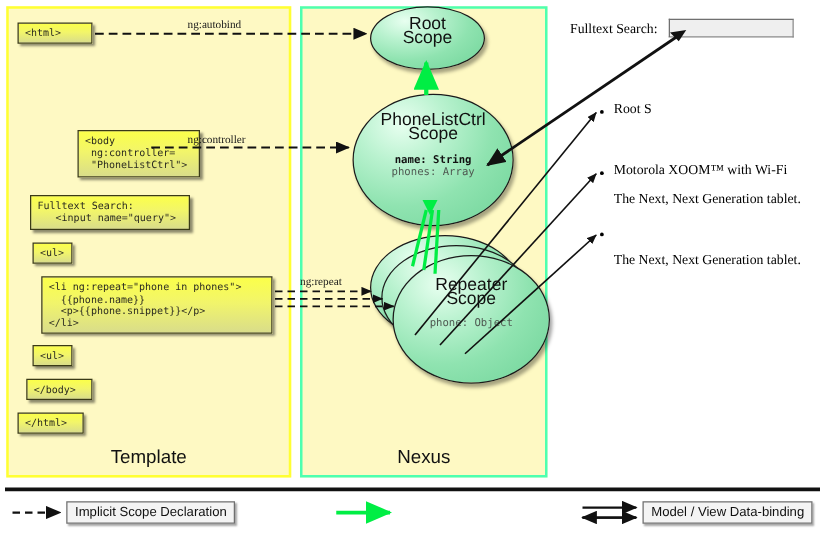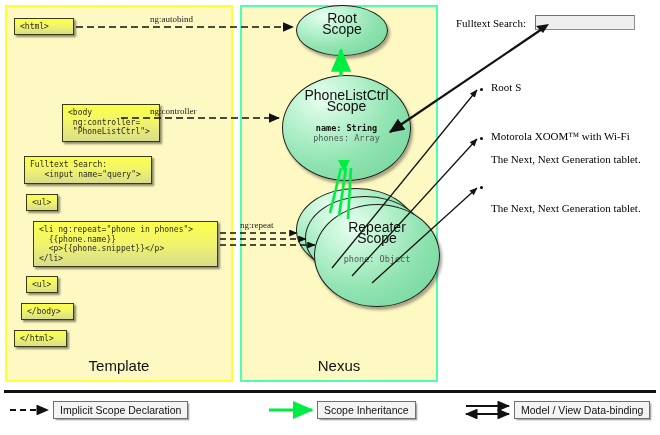--- a/index.html
+++ b/index.html
@@ -225,17 +225,16 @@
         </marker>
       </defs>
       <line x1="10" y1="20" x2="48" y2="20" stroke="#111" stroke-width="1.8" stroke-dasharray="6,4" marker-end="url(#lg-black)"></line>
       <line x1="269" y1="20" x2="312" y2="20" stroke="#00ee44" stroke-width="3" marker-end="url(#lg-green)"></line>
       <line x1="466" y1="16" x2="509" y2="16" stroke="#111" stroke-width="1.8" marker-end="url(#lg-black-e)"></line>
       <line x1="509" y1="24" x2="466" y2="24" stroke="#111" stroke-width="1.8" marker-end="url(#lg-black-s)"></line>
       <line x1="466" y1="24" x2="509" y2="24" stroke="#111" stroke-width="1.8" marker-end="url(#lg-black-e)"></line>
     </svg>
 
     <div class="legend-box" style="left:53px;top:11px;">Implicit Scope Declaration</div>
-    <div class="legend-box" style="left:317px;top:11px;">Scope Inheritance</div>
     <div class="legend-box" style="left:514px;top:11px;">Model / View Data-binding</div>
   </div>
 
 </div>
 
 </body></html>

